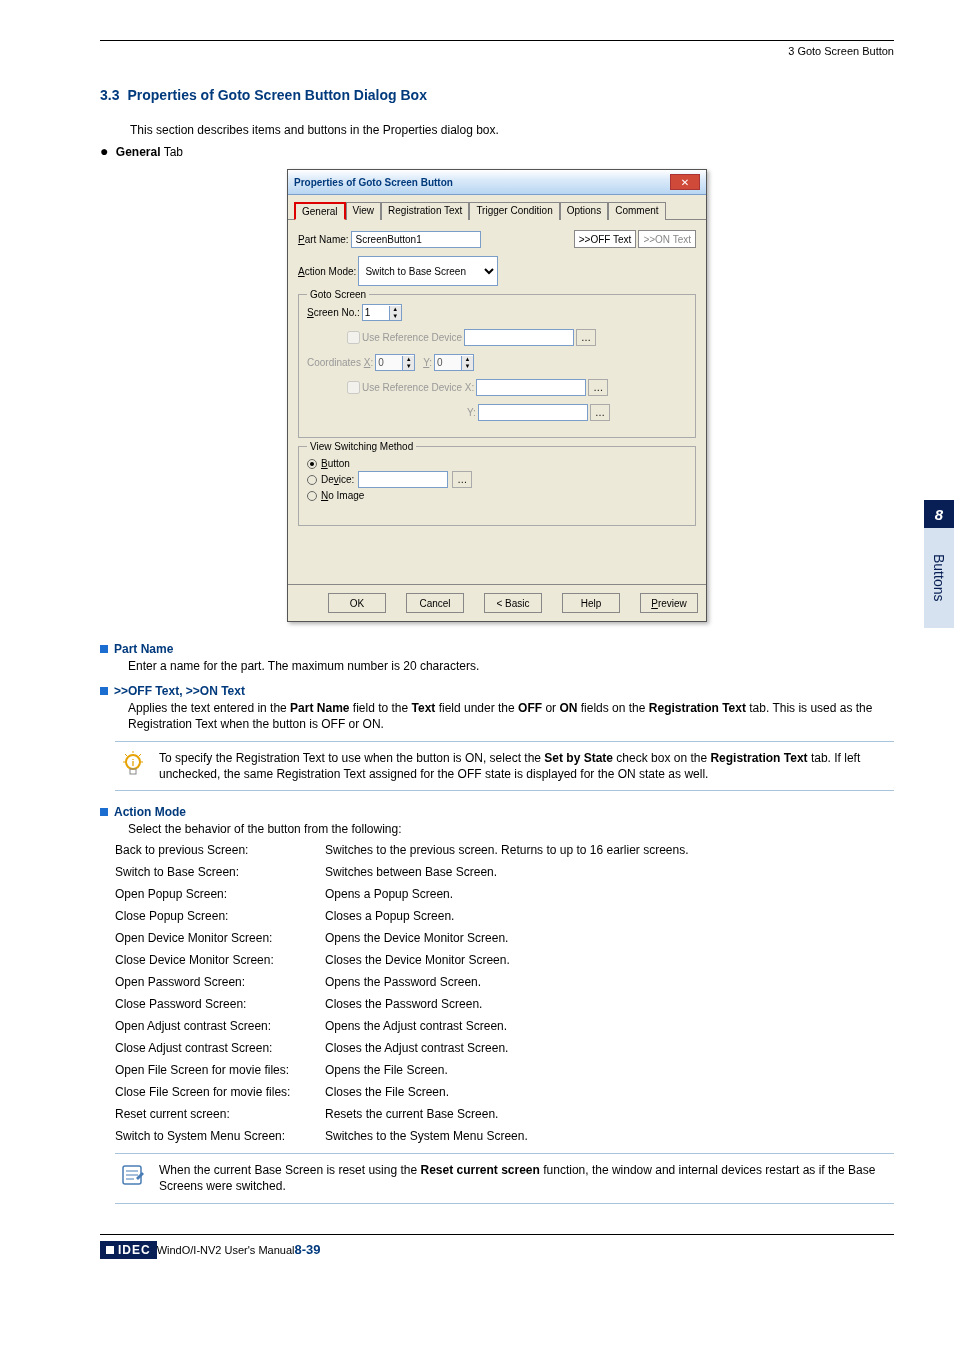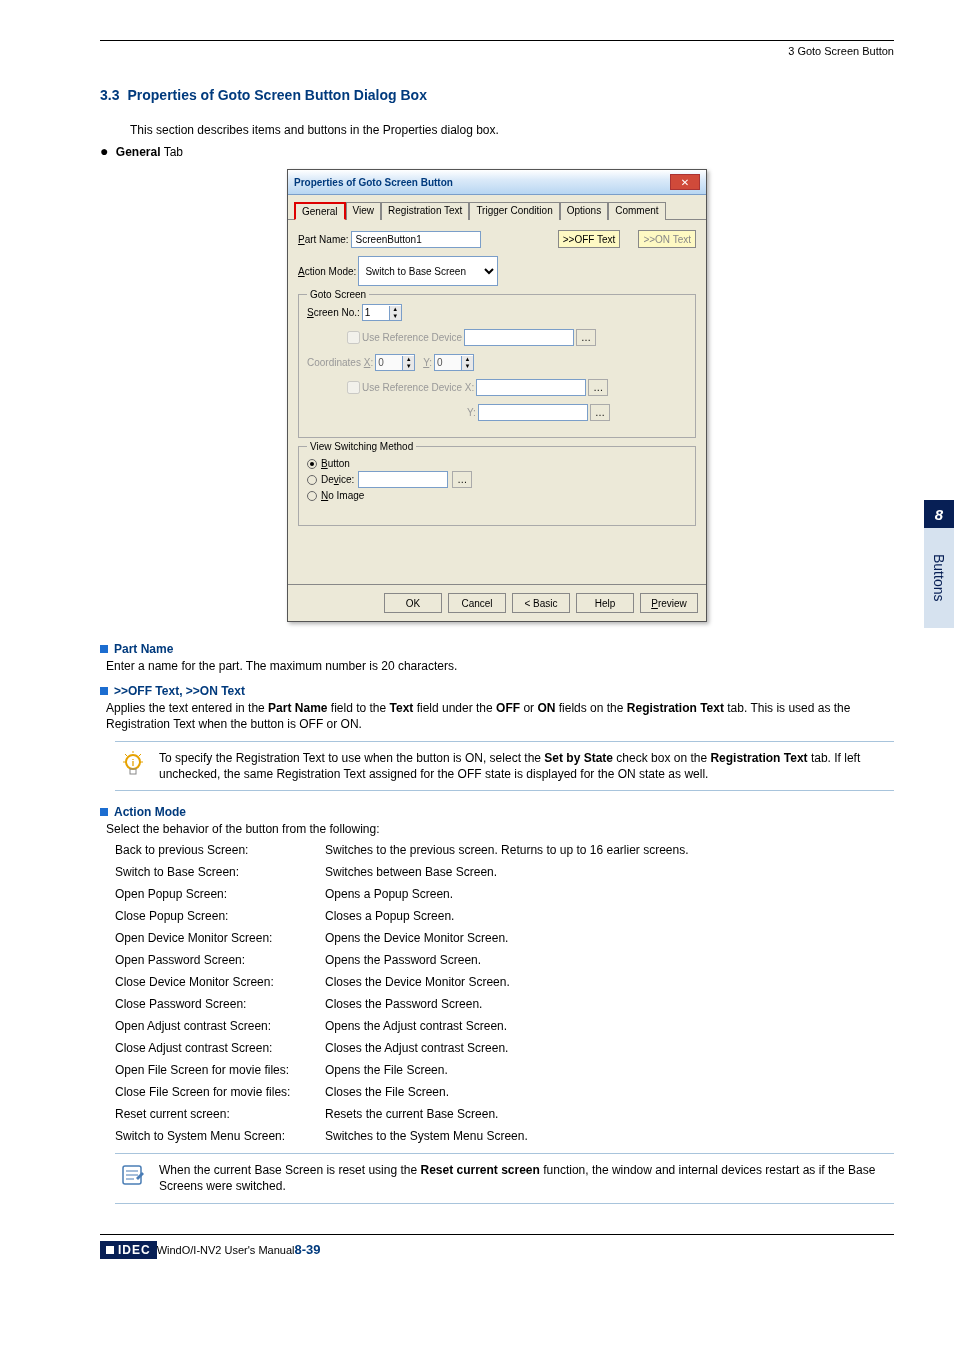--- a/index.html
+++ b/index.html
@@ -112,26 +112,26 @@
   }
   .dlg-select {
     border: 1px solid #7a9ec9;
     background: #fff;
     height: 30px;
     font-size: 10px;
     padding: 0 2px;
   }
   .dlg-btn-sm {
     border: 1px solid #888;
-    background: #fef9c3;
+    background: #ffffff;
     font-size: 10px;
     padding: 1px 4px;
     height: 18px;
   }
-  .dlg-btn-sm.disabled { color: #888; margin-left: 16px; }
+  .dlg-btn-sm.disabled { color: #888; }
   .fieldset {
     border: 1px solid #aaa;
     padding: 8px;
     margin-bottom: 8px;
   }
   .legend {
     font-size: 10px;
     padding: 0 3px;
     position: relative;
     top: -14px;
@@ -152,21 +152,21 @@
   .disabled-label { color: #999; }
   .small-ellipsis {
     width: 20px; height: 17px; border: 1px solid #aaa; background: #ece9d8; display: inline-flex; align-items: center; justify-content: center;
   }
   .radio-row { display: flex; align-items: center; gap: 4px; margin: 2px 0; font-size: 10px; }
   .radio-dot { width: 10px; height: 10px; border: 1px solid #666; border-radius: 50%; display: inline-flex; align-items: center; justify-content: center; }
   .radio-dot.selected::after { content: ""; width: 4px; height: 4px; background: #000; border-radius: 50%; }
   .dlg-footer {
     display: flex;
     justify-content: flex-end;
-    gap: 6px;
+    gap: 20px;
     padding: 8px;
     border-top: 1px solid #888;
   }
   .dlg-btn {
     min-width: 58px;
     height: 20px;
     border: 1px solid #888;
     background: #ece9d8;
     font-size: 10px;
   }
@@ -179,21 +179,21 @@
     margin-right: 6px;
     position: relative;
     top: 0;
   }
   .sub-heading {
     color: #003a7d;
     font-weight: bold;
     margin: 10px 0 2px 0;
     font-size: 12px;
   }
-  .sub-body { margin-left: 6px; font-size: 12px; line-height: 1.35; }
+  .sub-body { margin-left: 28px; font-size: 12px; line-height: 1.35; }
   .note-box {
     display: flex;
     border-top: 1px solid #a8c4dc;
     border-bottom: 1px solid #a8c4dc;
     padding: 8px 4px;
     margin: 8px 0 14px 15px;
     gap: 12px;
     align-items: flex-start;
   }
   .note-icon { flex: 0 0 28px; display: flex; align-items: flex-start; justify-content: center; }
@@ -434,26 +434,26 @@
       </div>
       <div class="action-row">
         <div class="action-label">Close Popup Screen:</div>
         <div class="action-desc">Closes a Popup Screen.</div>
       </div>
       <div class="action-row">
         <div class="action-label">Open Device Monitor Screen:</div>
         <div class="action-desc">Opens the Device Monitor Screen.</div>
       </div>
       <div class="action-row">
+        <div class="action-label">Close Device Monitor Screen:</div>
+        <div class="action-desc">Closes the Device Monitor Screen.</div>
+      </div>
+      <div class="action-row">
         <div class="action-label">Open Password Screen:</div>
         <div class="action-desc">Opens the Password Screen.</div>
-      </div>
-      <div class="action-row">
-        <div class="action-label">Close Device Monitor Screen:</div>
-        <div class="action-desc">Closes the Device Monitor Screen.</div>
       </div>
       <div class="action-row">
         <div class="action-label">Close Password Screen:</div>
         <div class="action-desc">Closes the Password Screen.</div>
       </div>
       <div class="action-row">
         <div class="action-label">Open Adjust contrast Screen:</div>
         <div class="action-desc">Opens the Adjust contrast Screen.</div>
       </div>
       <div class="action-row">

